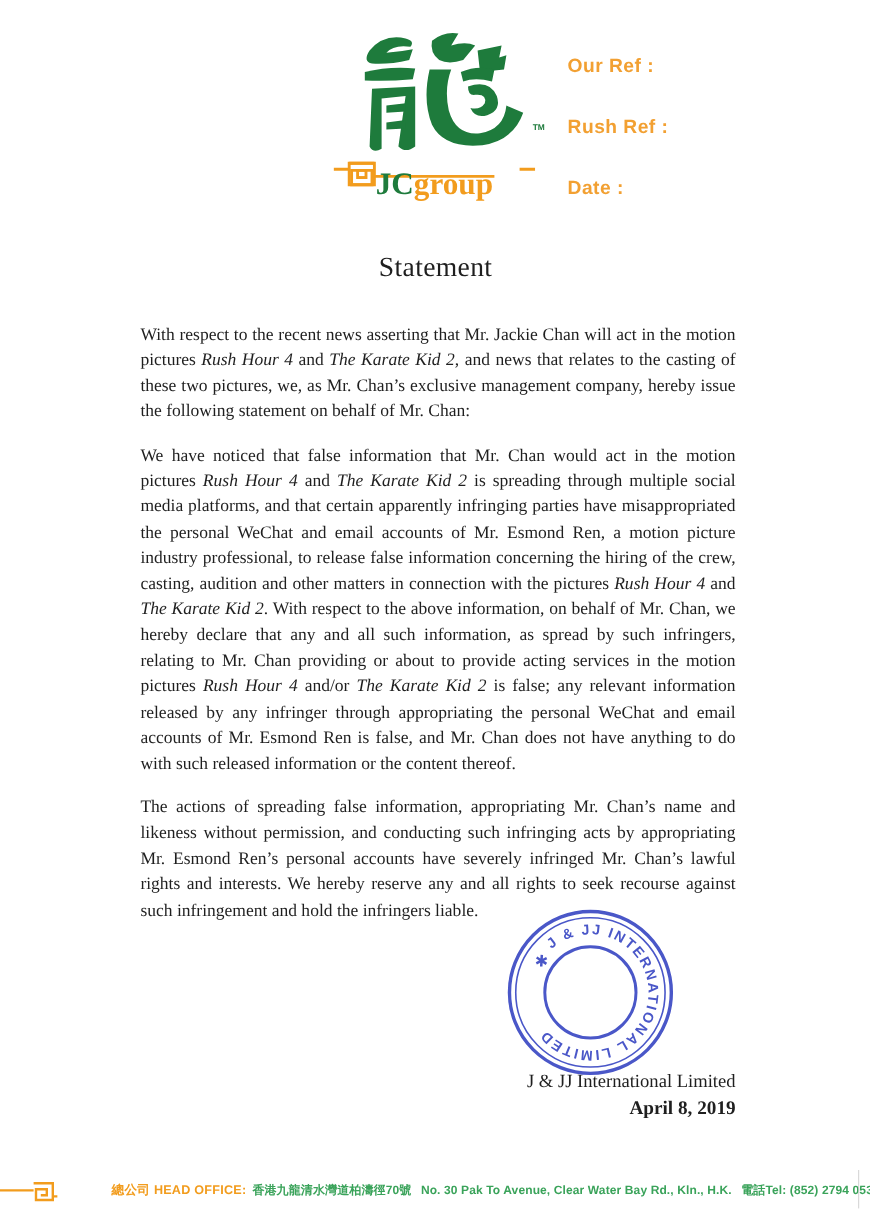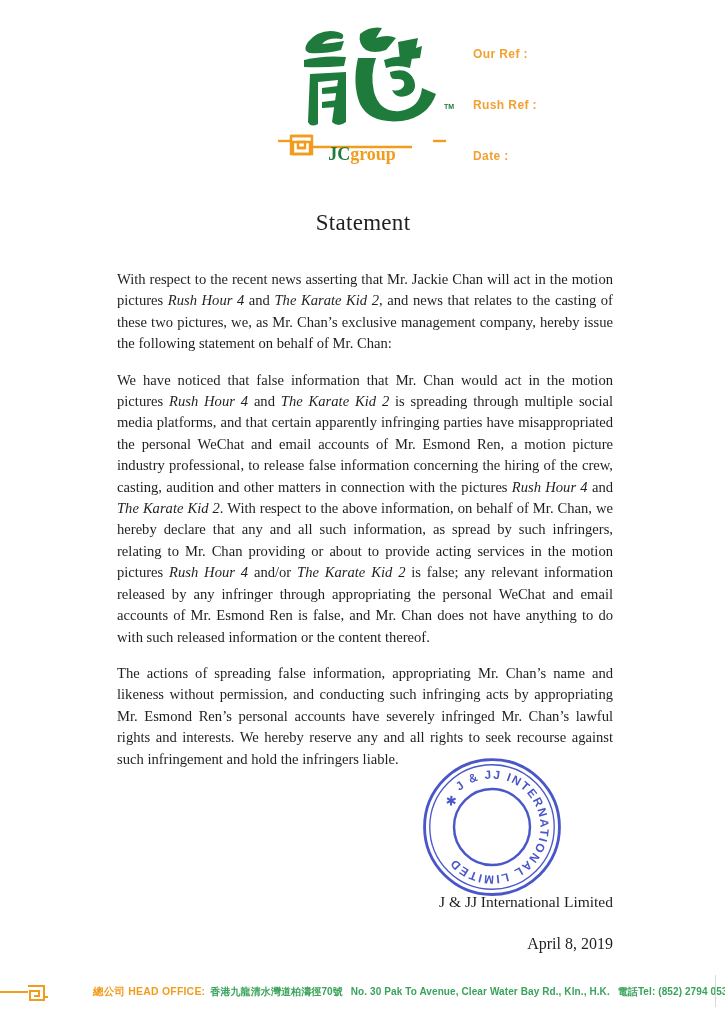--- a/index.html
+++ b/index.html
@@ -10,40 +10,40 @@
     color:#1f1f1f;
   }
   
   .logo-block{position:absolute;left:278px;top:24px;width:168px;}
   .dragon-wrap{position:relative;width:150px;height:104px;margin-left:16px;}
   .tm-mark{position:absolute;right:-10px;bottom:18px;font-family:"Liberation Sans",sans-serif;
     font-size:7px;color:#1e7b3c;font-weight:bold;}
   .logo-border{position:relative;width:168px;height:44px;margin-top:2px;}
   .logo-border svg{position:absolute;left:0;top:4px;}
   .wordmark{position:absolute;left:0;top:6px;width:100%;text-align:center;
-    font-family:"Liberation Serif",serif;font-weight:600;font-size:18px;line-height:36px;}
+    font-family:"Liberation Serif",serif;font-weight:600;font-size:26px;line-height:36px;}
   .wordmark .jc{color:#1e7b3c;}
   .wordmark .grp{color:#f29c1d;}
   
   .refs{position:absolute;left:473px;top:47px;font-family:"Liberation Sans",sans-serif;
-    font-weight:bold;font-size:12px;color:#f2a032;letter-spacing:.4px;}
+    font-weight:bold;font-size:16px;color:#f2a032;letter-spacing:.4px;}
   .refs .ref-row{height:14px;margin-bottom:37px;}
   
   .doc-title{position:absolute;left:113px;width:500px;top:210px;text-align:center;
     font-size:23px;letter-spacing:.3px;}
   
   .body-text{position:absolute;left:113px;width:500px;top:269px;
     font-size:14.6px;line-height:21.4px;text-align:justify;}
   .body-text p{margin:0 0 15px 4px;}
   .body-text .it{font-style:italic;}
   
   .stamp{position:absolute;left:416px;top:751px;width:152px;height:152px;opacity:.92;}
   .signature{position:absolute;right:112px;top:893px;text-align:right;}
   .sig-company{font-size:15.5px;}
-  .sig-date{font-size:16px;margin-top:24px;}
+  .sig-date{font-size:16px;margin-top:4px;font-weight:bold;}
   
   .footer{position:absolute;left:0;top:980px;width:725px;height:24px;
     font-family:"Liberation Sans",sans-serif;display:flex;align-items:center;}
   .footer-motif{flex:0 0 auto;margin-top:2px;}
   .fo-label{color:#f29c1d;font-weight:bold;font-size:10.5px;white-space:nowrap;margin-left:6px;letter-spacing:.2px;padding-left:39px;}
   .fo-green{color:#3aa35a;font-weight:bold;font-size:10px;white-space:nowrap;letter-spacing:.1px;}
   .fo-green span{margin-left:5px;}
   .scan-line{position:absolute;right:9px;top:975px;height:32px;width:1px;background:#c9c9c9;opacity:.7;}
 </style>
 </head>

